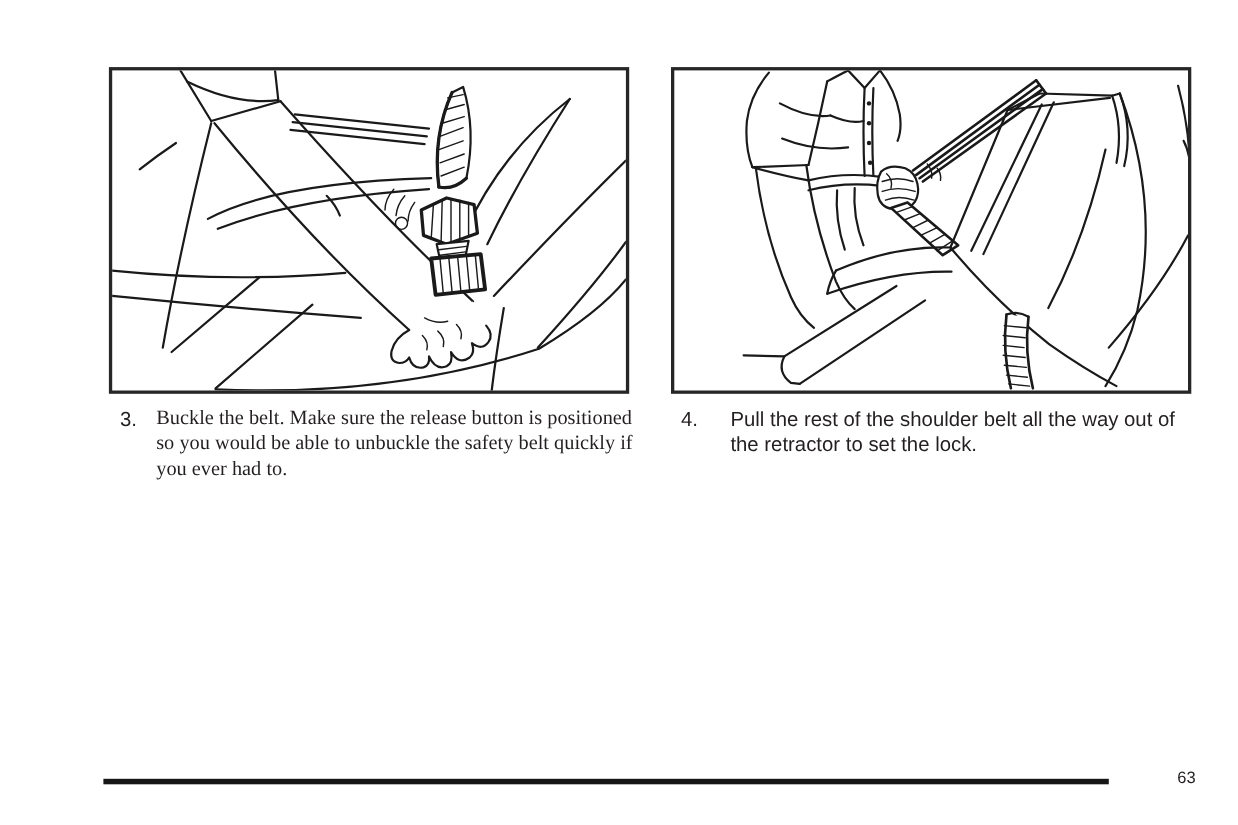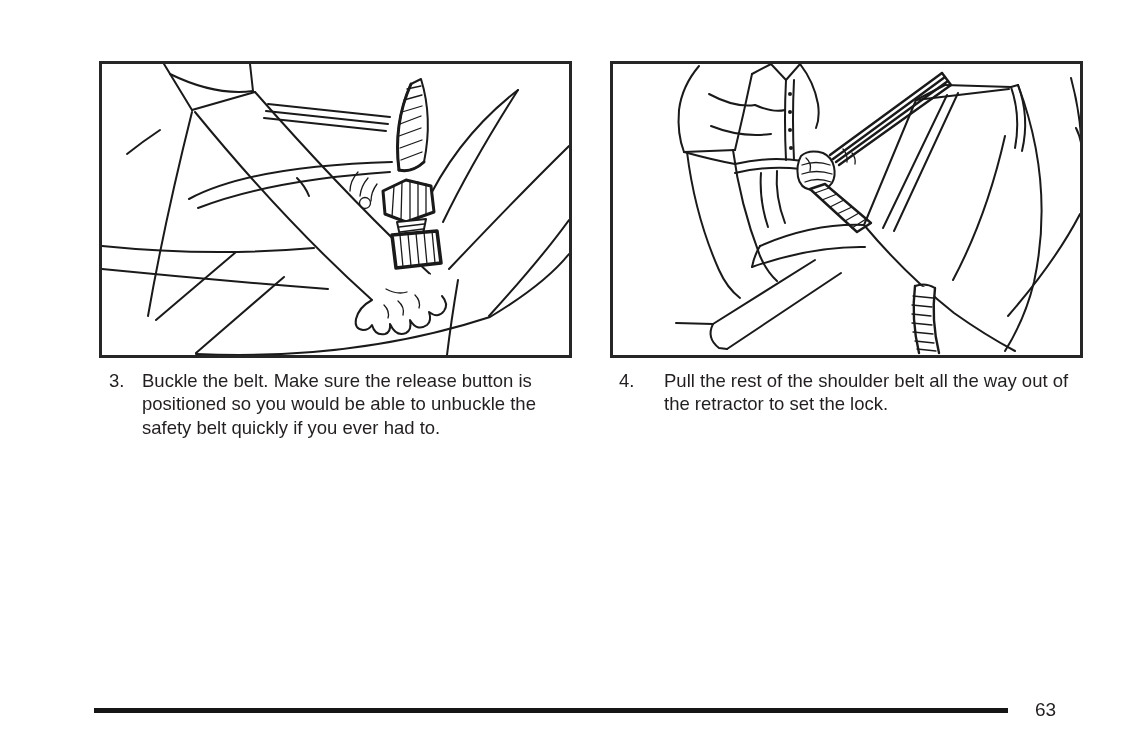--- a/index.html
+++ b/index.html
@@ -15,29 +15,29 @@
   .frame svg { display:block; width:100%; height:100%; }
   .frame-left  { left:99px; }
   .frame-right { left:610px; }
   .step {
     position:absolute; top:369px; display:flex;
     font-size:18.5px; line-height:23.3px; color:#231f20;
   }
   .step-left  { left:109px; }
   .step-right { left:619px; }
   .step-num { flex:none; width:33px; }
-  .step-text-left  { width:440px; }
+  .step-text-left  { width:440px;font-family:Liberation Serif, serif; }
   .step-text-right { width:432px;margin-left:12px; }
   .footer-rule {
     position:absolute; left:94px; top:708px; width:914px; height:4.5px;
     background:#161616;
   }
   .page-number {
     position:absolute; left:1035px; top:699px; width:52px;
-    font-size:19px; text-align:left; color:#231f20;
+    font-size:15px; text-align:right; color:#231f20;
   }
   .ill { stroke:#1a1a1a; stroke-width:2; fill:none;
          stroke-linecap:round; stroke-linejoin:round; }
   .thin { stroke-width:1.3; }
   .mid  { stroke-width:2.4; }
   .hvy  { stroke-width:3; }
   .hvy2 { stroke-width:3.5; }
 </style>
 </head>
 <body>

